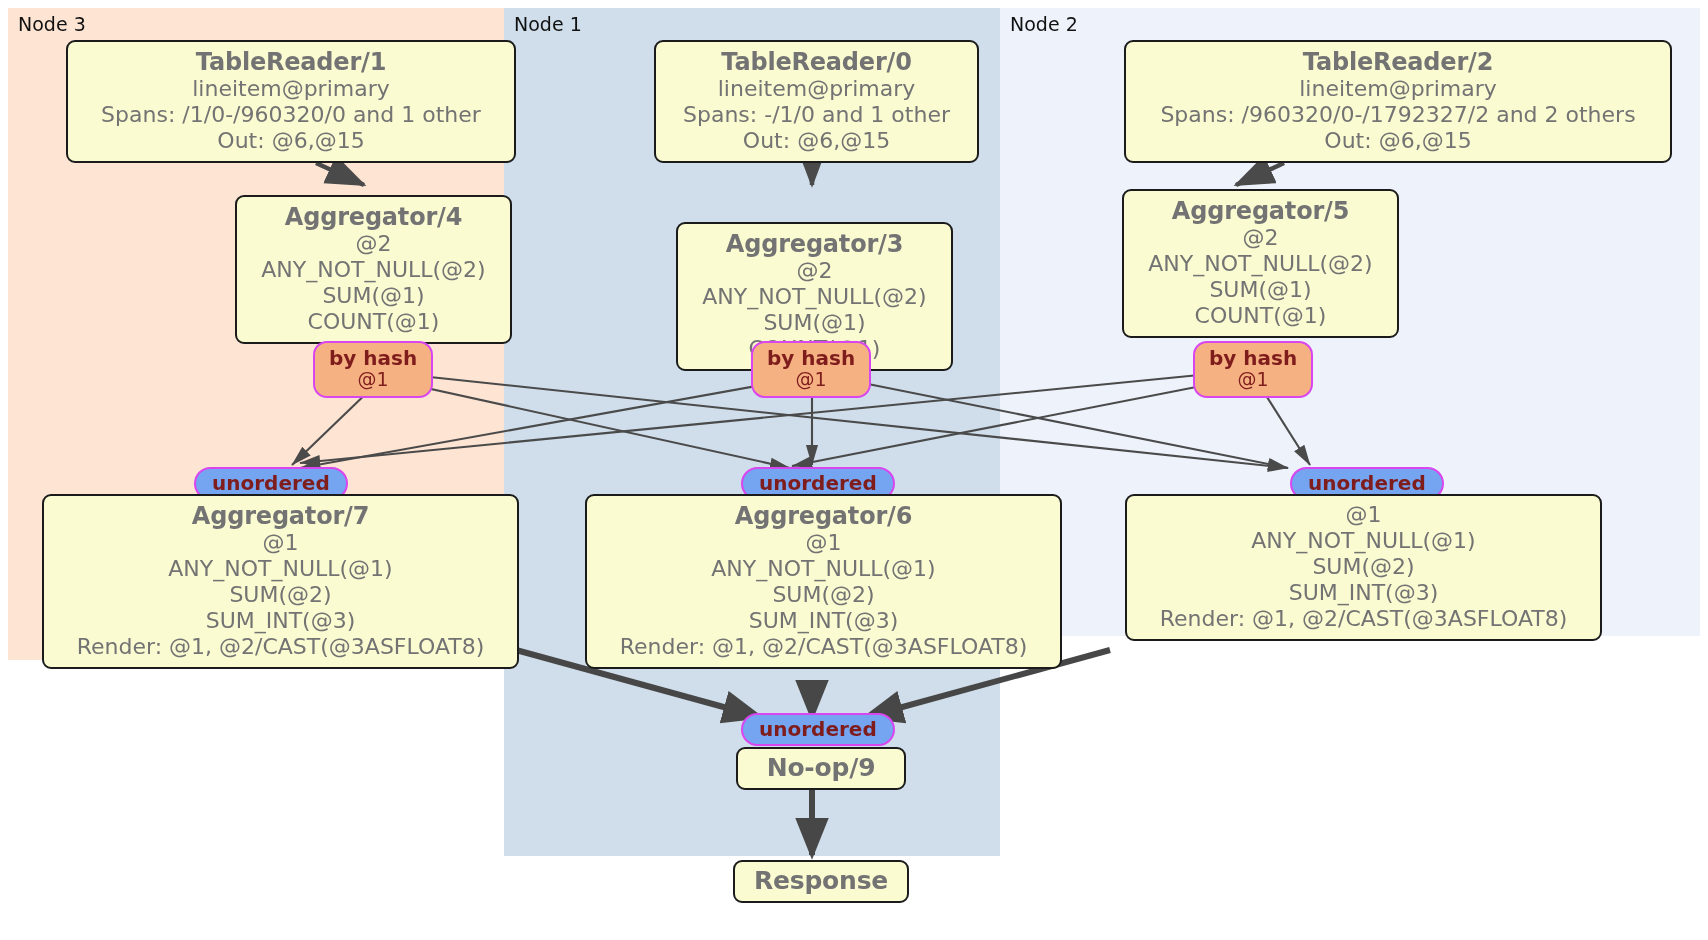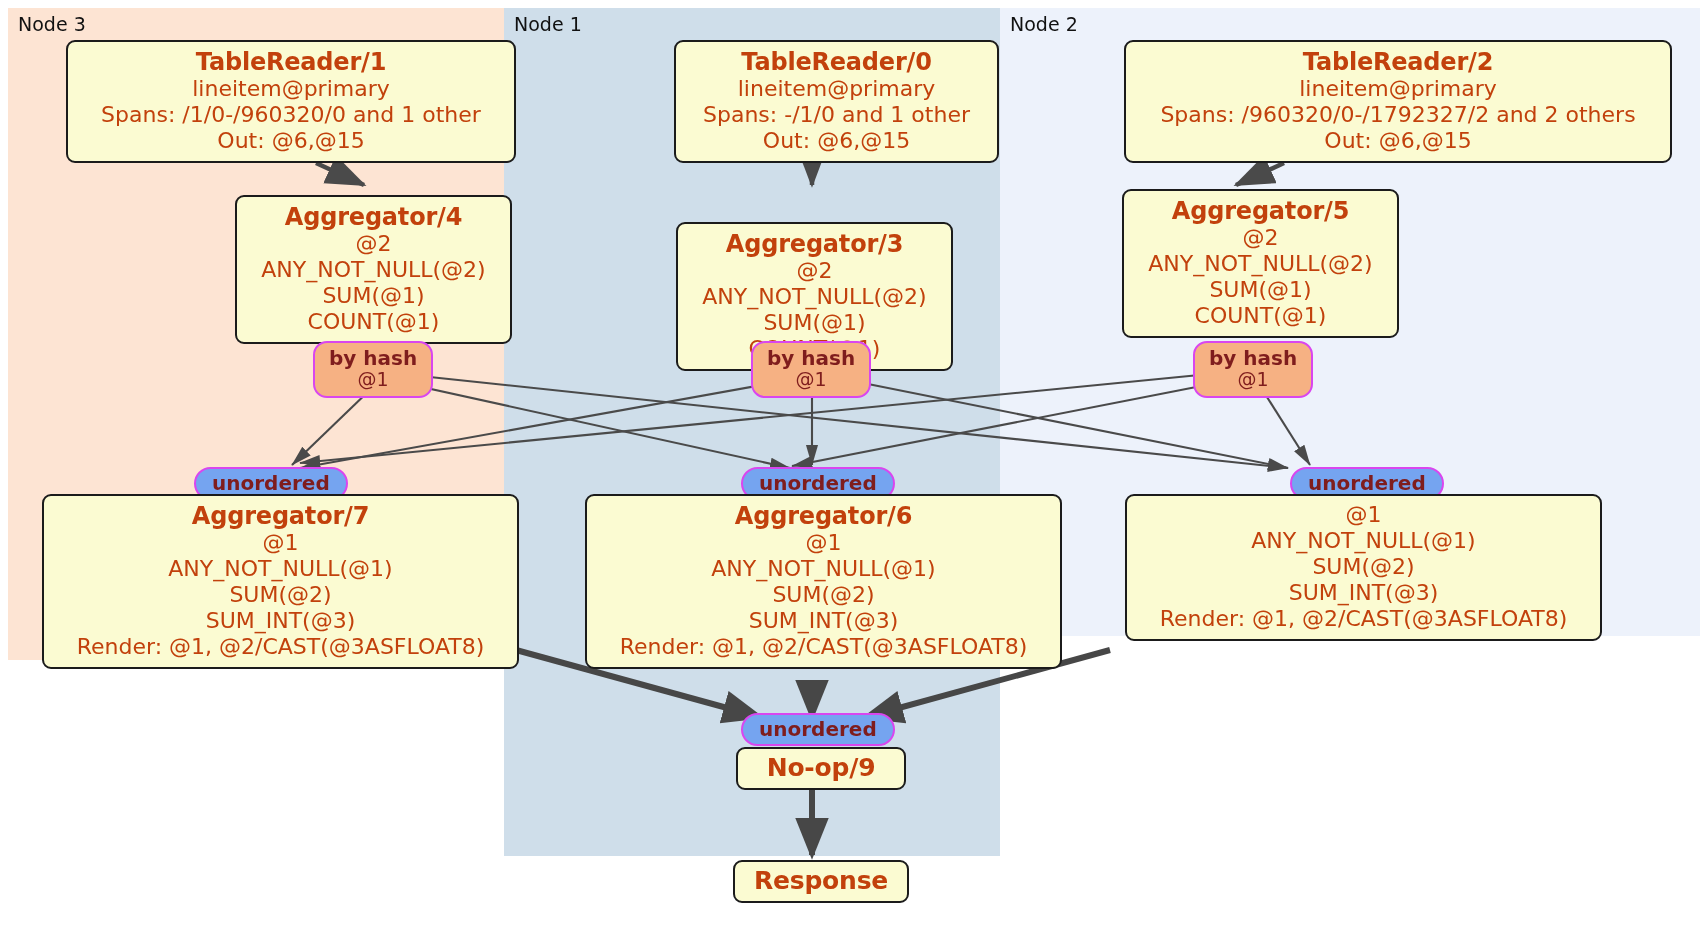--- a/index.html
+++ b/index.html
@@ -19,21 +19,21 @@
   #panel-node1{left:504px;top:8px;  width:496px; height:848px; background:#cfdeea;}
   #panel-node2{left:1000px;top:8px; width:700px; height:628px; background:#edf2fb;}
 
   
   #edges{position:absolute;left:0;top:0;width:1708px;height:940px;pointer-events:none;}
 
   
   .proc{
     position:absolute;box-sizing:border-box;
     background:#fbfbd2;border:2px solid #1b1b1b;border-radius:9px;
-    text-align:center;color:#c2410c;
+    text-align:center;color:#737373;
     padding:6px 12px 7px 12px;
     line-height:1.18;
   }
   .proc .ttl{font-weight:bold;font-size:24px;letter-spacing:-0.2px;white-space:nowrap;}
   .proc .ln{font-size:22px;white-space:nowrap;}
 
   .proc.small{padding:4px 16px 5px 16px;}
   .proc.small .ttl{font-size:25px;text-align:center;}
 
   
@@ -114,21 +114,21 @@
     </g>
   </svg>
 
   <div class="proc" id="tr1" style="left:66px;top:40px;width:450px;">
     <div class="ttl">TableReader/1</div>
     <div class="ln">lineitem@primary</div>
     <div class="ln">Spans: /1/0-/960320/0 and 1 other</div>
     <div class="ln">Out: @6,@15</div>
   </div>
 
-  <div class="proc" id="tr0" style="left:654px;top:40px;width:325px;margin-left:20px;">
+  <div class="proc" id="tr0" style="left:654px;top:40px;width:325px;">
     <div class="ttl">TableReader/0</div>
     <div class="ln">lineitem@primary</div>
     <div class="ln">Spans: -/1/0 and 1 other</div>
     <div class="ln">Out: @6,@15</div>
   </div>
 
   <div class="proc" id="tr2" style="left:1124px;top:40px;width:548px;">
     <div class="ttl">TableReader/2</div>
     <div class="ln">lineitem@primary</div>
     <div class="ln">Spans: /960320/0-/1792327/2 and 2 others</div>

